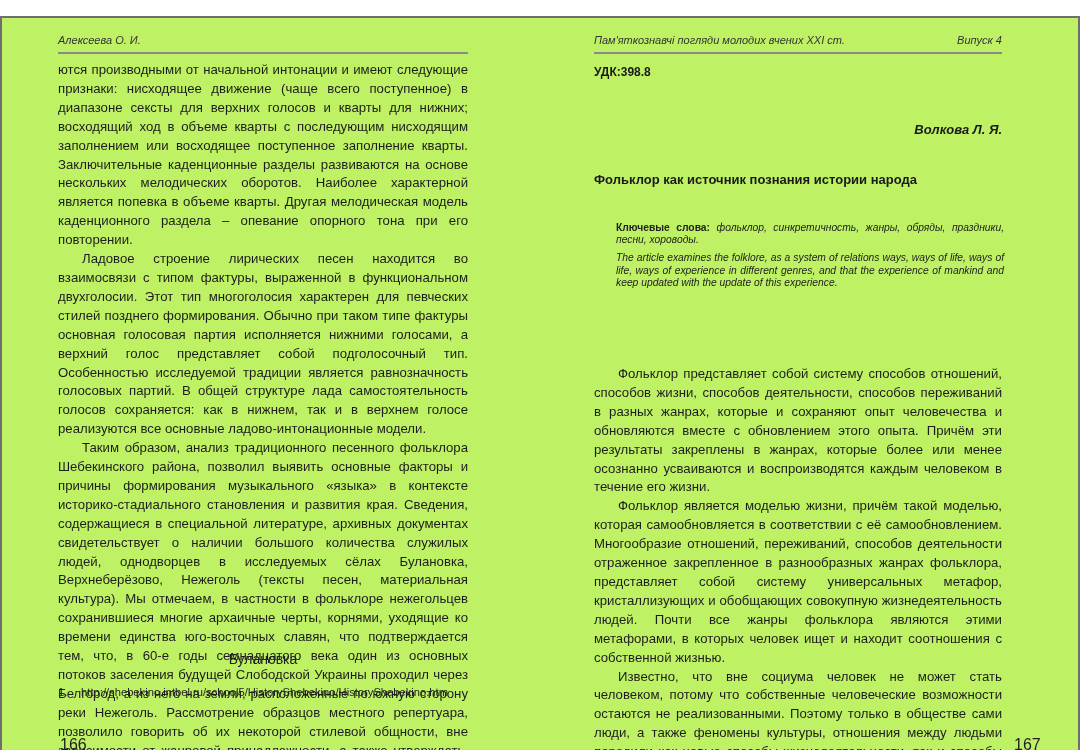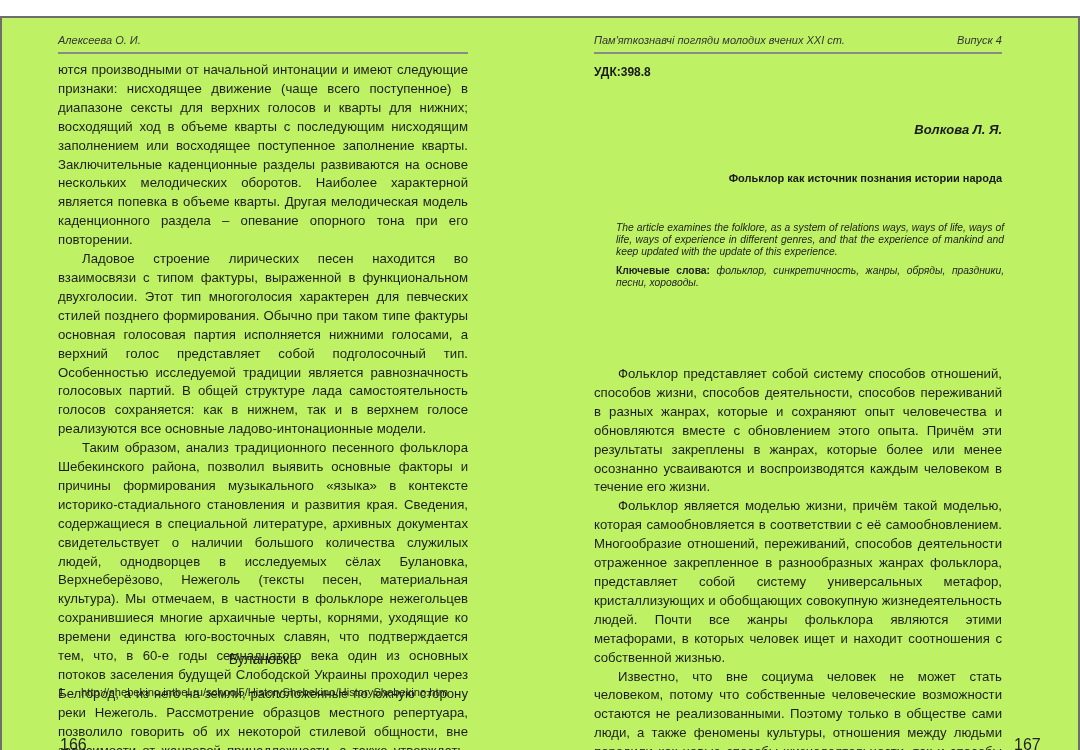--- a/index.html
+++ b/index.html
@@ -33,21 +33,21 @@
   .lit-title { position: absolute; left: 56px; width: 410px; top: 633px; text-align: center; font-size: 14px; color: #222; }
   .lit-item { position: absolute; left: 56px; top: 668px; font-size: 11.2px; color: #222; }
   .lit-item .num { display: inline-block; width: 20px; }
 
   .page-num { position: absolute; top: 718px; font-size: 16px; color: #222; }
   .left .page-num { left: 58px; }
   .right .page-num { left: 472px; }
 
   .udk { position: absolute; left: 52px; top: 47px; font-weight: bold; font-size: 12px; }
   .author { position: absolute; right: 78px; top: 104px; font-weight: bold; font-style: italic; font-size: 13px; }
-  .article-title { position: absolute; left: 52px; width: 408px; top: 154px; text-align: right; font-weight: bold; font-size: 11px; white-space: nowrap; }
+  .article-title { position: absolute; left: 52px; width: 408px; top: 154px; text-align: left; font-weight: bold; font-size: 13px; white-space: nowrap; }
 
   .abstract { position: absolute; left: 74px; width: 388px; top: 204px; font-size: 10.3px; line-height: 12.2px; text-align: justify; color: #222; }
   .abstract .it { font-style: italic; }
   .abstract .block { margin-bottom: 6px; }
   .abstract b { font-style: normal; }
 
   .right .body-text { left: 52px; width: 408px; top: 347px; }
 </style>
 </head>
 <body>
@@ -76,24 +76,24 @@
     <div class="running-header">
       <span>Пам'яткознавчі погляди молодих вчених XXI ст.</span>
       <span>Випуск 4</span>
     </div>
 
     <div class="udk">УДК:398.8</div>
     <div class="author">Волкова Л. Я.</div>
     <div class="article-title">Фольклор как источник познания истории народа</div>
 
     <div class="abstract">
-      <div class="block it">The article examines the folklore, as a system of relations ways, ways of life, ways of life, ways of experience in different genres, and that the experience of mankind and keep updated with the update of this experience.</div>
       <div class="block">
         <b>Ключевые слова:</b><span class="it"> фольклор, синкретичность, жанры, обряды, праздники, песни, хороводы.</span>
       </div>
+      <div class="block it">The article examines the folklore, as a system of relations ways, ways of life, ways of life, ways of experience in different genres, and that the experience of mankind and keep updated with the update of this experience.</div>
     </div>
 
     <div class="body-text">
       <p class="indent">Фольклор представляет собой систему способов отношений, способов жизни, способов деятельности, способов переживаний в разных жанрах, которые и сохраняют опыт человечества и обновляются вместе с обновлением этого опыта. Причём эти результаты закреплены в жанрах, которые более или менее осознанно усваиваются и воспроизводятся каждым человеком в течение его жизни.</p>
       <p class="indent">Фольклор является моделью жизни, причём такой моделью, которая самообновляется в соответствии с её самообновлением. Многообразие отношений, переживаний, способов деятельности отраженное закрепленное в разнообразных жанрах фольклора, представляет собой систему универсальных метафор, кристаллизующих и обобщающих совокупную жизнедеятельность людей. Почти все жанры фольклора являются этими метафорами, в которых человек ищет и находит соотношения с собственной жизнью.</p>
       <p class="indent">Известно, что вне социума человек не может стать человеком, потому что собственные человеческие возможности остаются не реализованными. Поэтому только в обществе сами люди, а также феномены культуры, отношения между людьми породили как новые способы жизнедеятельности, так и способы переживаний. Эти способы отражены в произведениях искусства, но особенно широко и всеобъемлюще в фольклоре. Зачастую даже не осознавая мощи и влияния фольклора, человек черпает возможности для собственной жизни, собственных поступков. Можно с уверенностью предположить, что любой вид фоль-</p>
     </div>
 
     <div class="page-num">167</div>
   </section>

